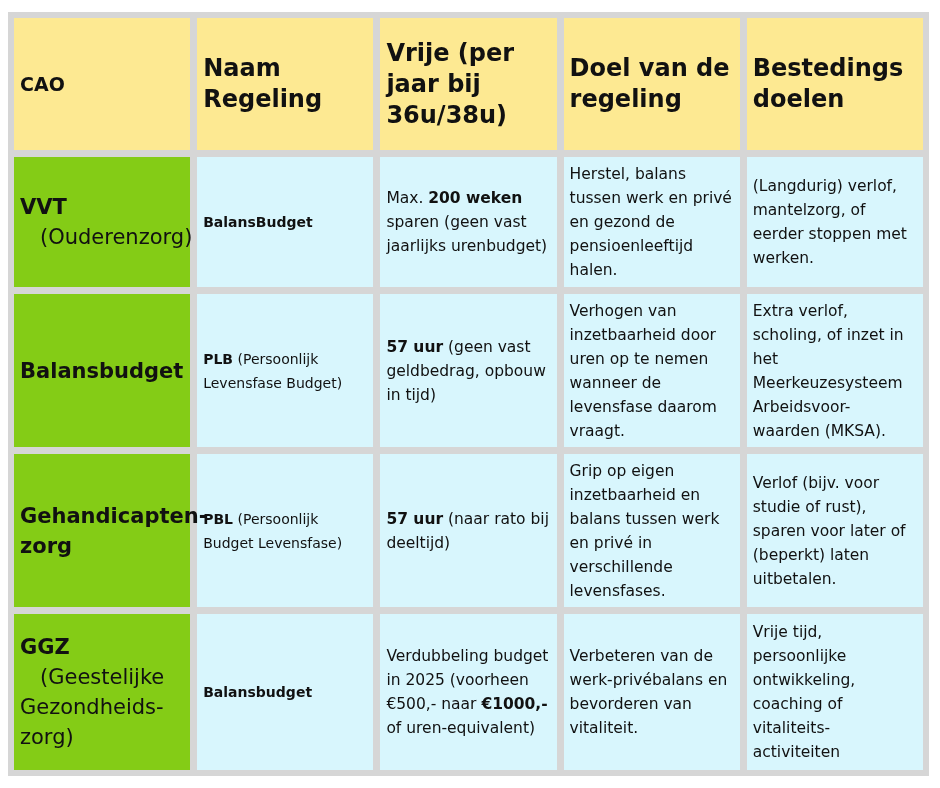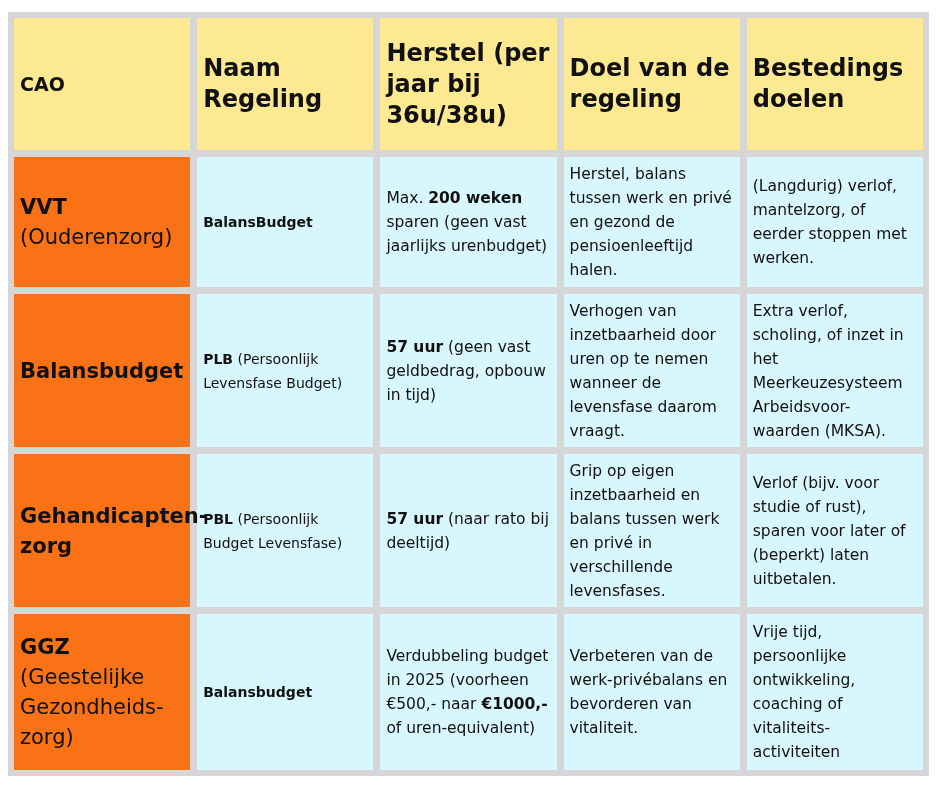--- a/index.html
+++ b/index.html
@@ -5,45 +5,45 @@
     html, body { margin: 0; padding: 0; background: #ffffff; }
     body { width: 940px; height: 788px; position: relative; overflow: hidden;
            font-family: "DejaVu Sans", "Liberation Sans", sans-serif; color: #111111; }
     .table-wrap { position: absolute; left: 8px; top: 12px; width: 921px; height: 764px;
                   background: #d6d6d6; }
     table { border-collapse: separate; border-spacing: 7px; position: absolute; left: -1px; top: -1px;
             width: 923px; height: 766px; table-layout: fixed; }
     td, th { vertical-align: middle; text-align: left; padding: 0 6px 0 6px; }
     th { background: #fde992; font-weight: bold; font-size: 24px; line-height: 31px; }
     th.small { font-size: 19px; margin-left: 21px; }
-    td.cao { background: #f97316; font-size: 21px; line-height: 30px; }
+    td.cao { background: #84cc16; font-size: 21px; line-height: 30px; }
     td.cell { background: #d8f6fd; font-size: 15.5px; line-height: 24px; }
     td.name { background: #d8f6fd; font-size: 14px; line-height: 24px; }
     .bold { font-weight: bold; }
     .name-bold { font-weight: bold; }
     .cao-bold { font-weight: bold; }
-    .cao-sub { font-weight: normal; }
+    .cao-sub { font-weight: normal; margin-left: 20px; }
   </style>
 </head>
 <body>
 
 <div class="table-wrap">
   <table>
     <colgroup>
       <col style="width:20%">
         <col style="width:20%">
         <col style="width:20%">
         <col style="width:20%">
         <col style="width:20%">
     </colgroup>
     <thead>
       <tr style="height:132px">
         <th class="small">CAO</th>
         <th>Naam Regeling</th>
-        <th>Herstel (per jaar bij 36u/38u)</th>
+        <th>Vrije (per jaar bij 36u/38u)</th>
         <th>Doel van de regeling</th>
         <th>Bestedings doelen</th>
       </tr>
     </thead>
     <tbody>
       <tr style="height:130px">
         <td class="cao">
           <span class="cao-bold">VVT</span><br>
           <span class="cao-sub">(Ouderenzorg)</span>
         </td>

